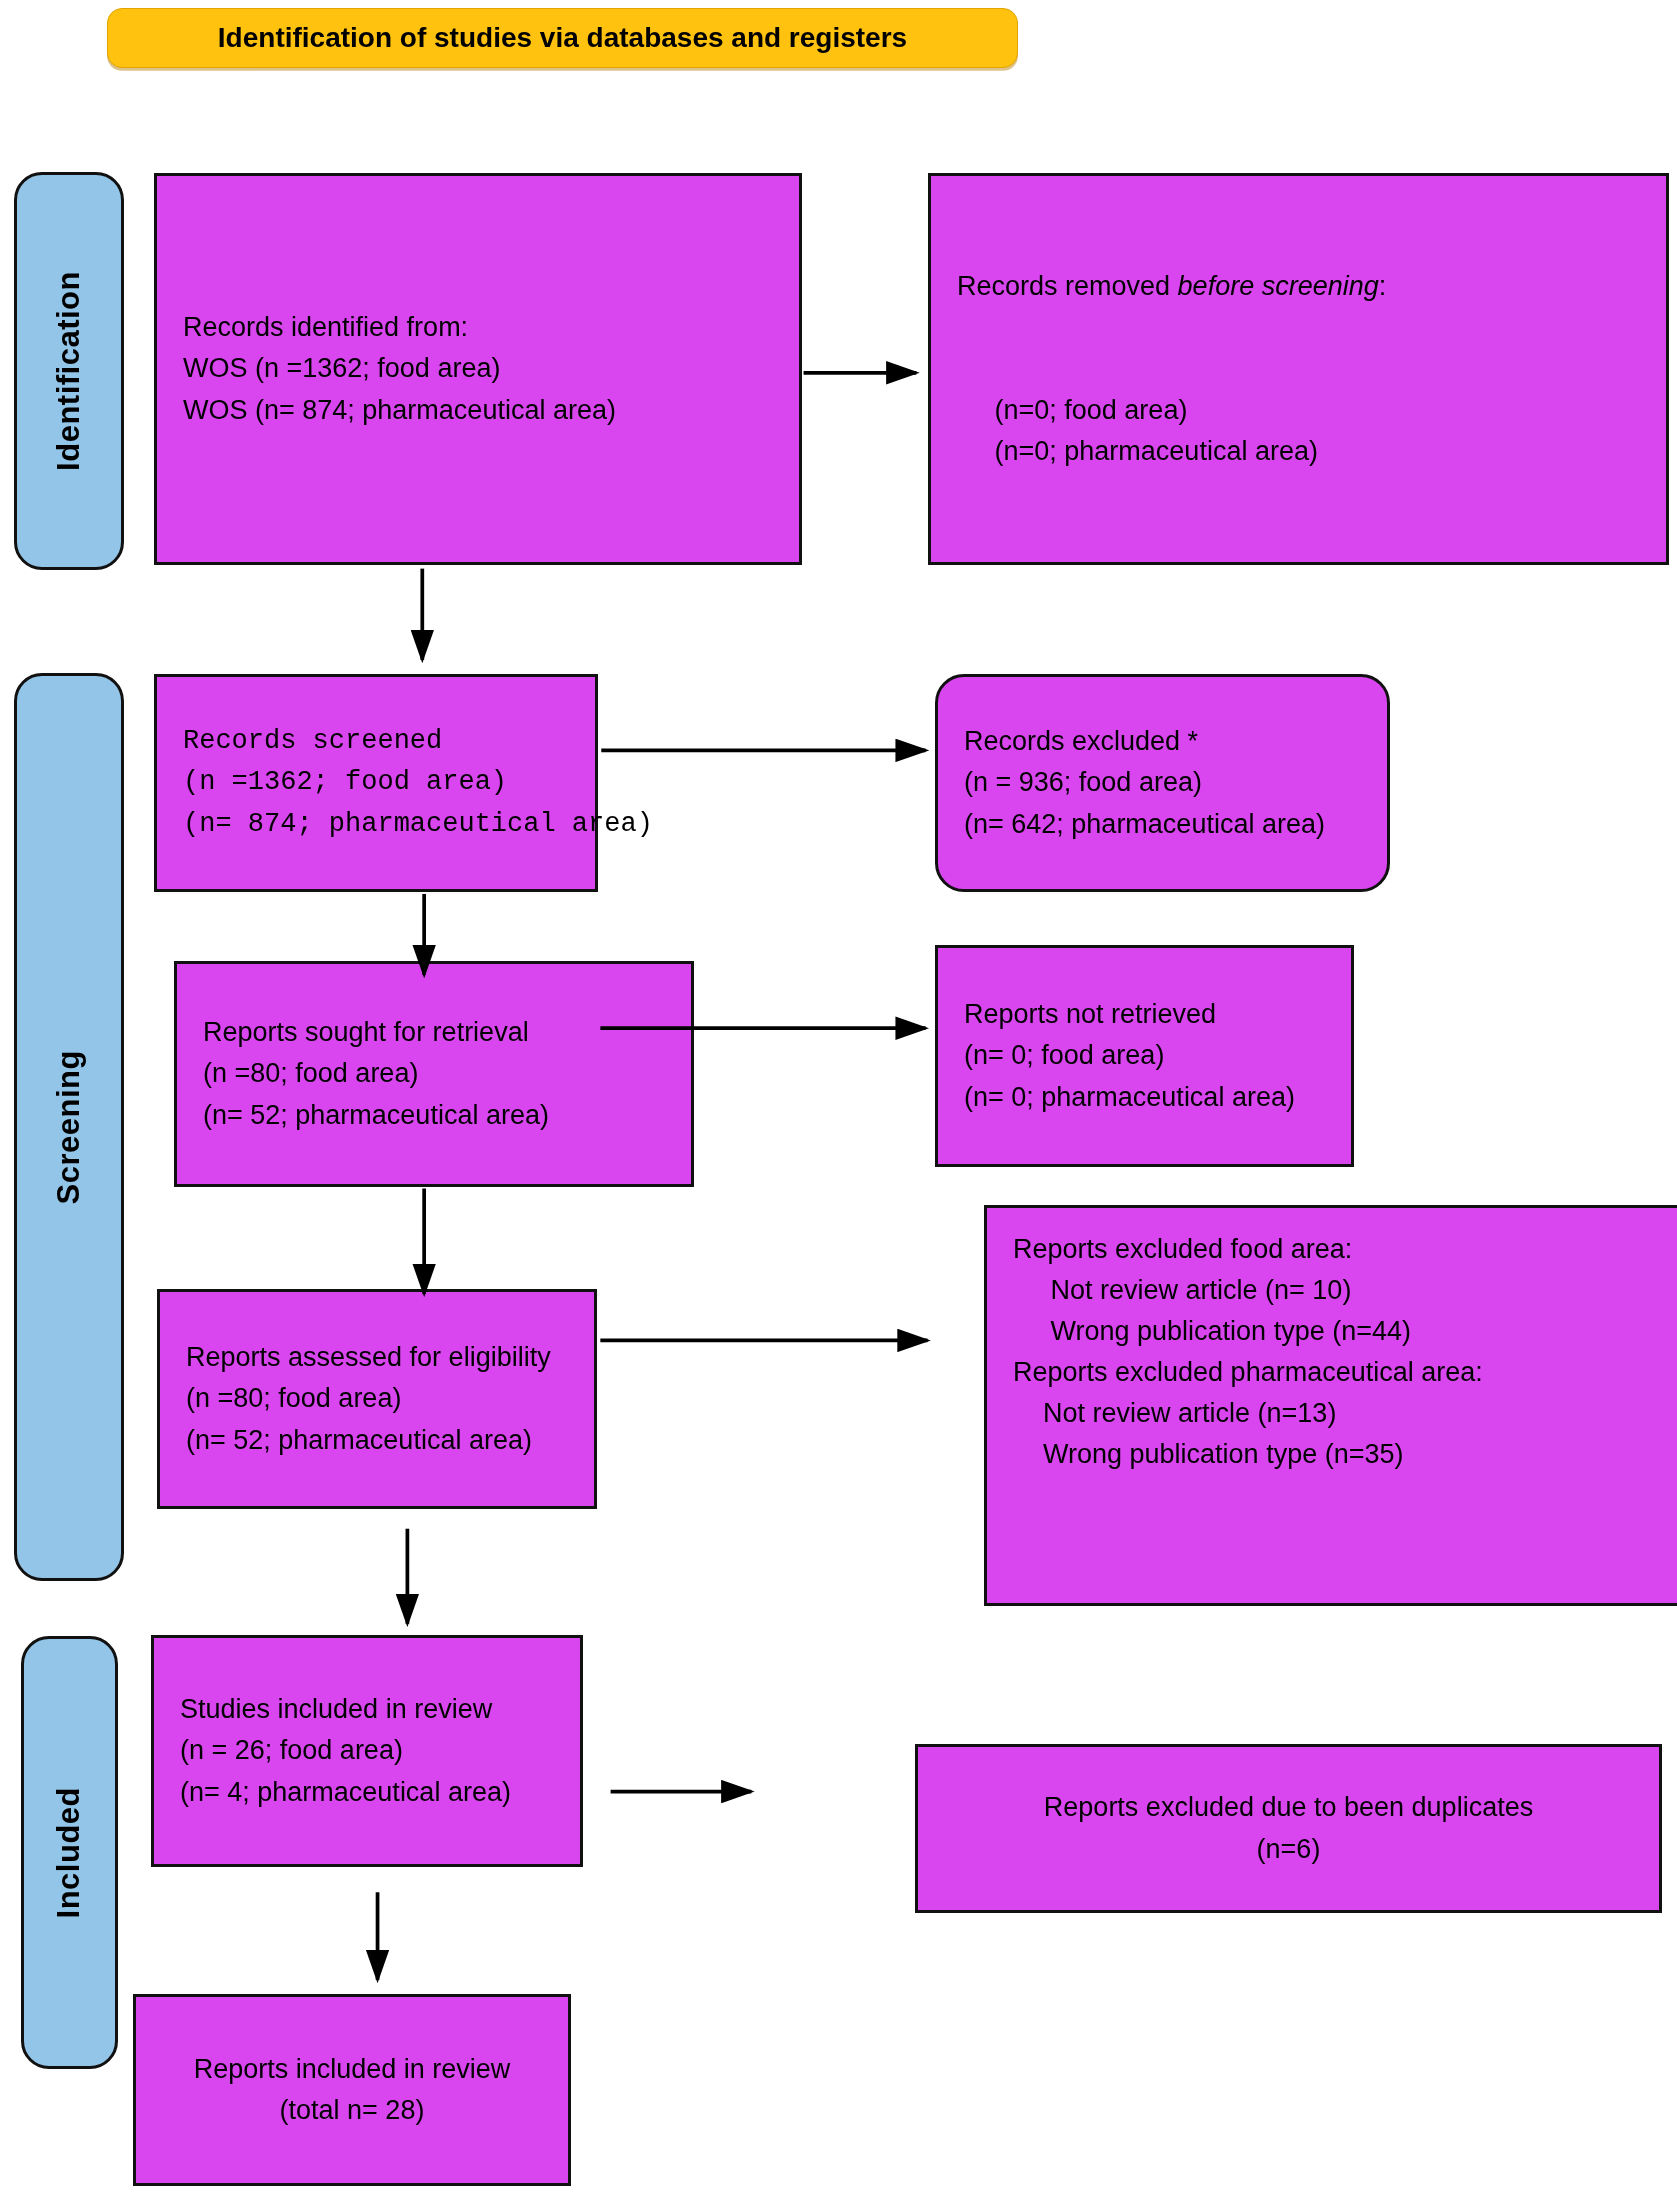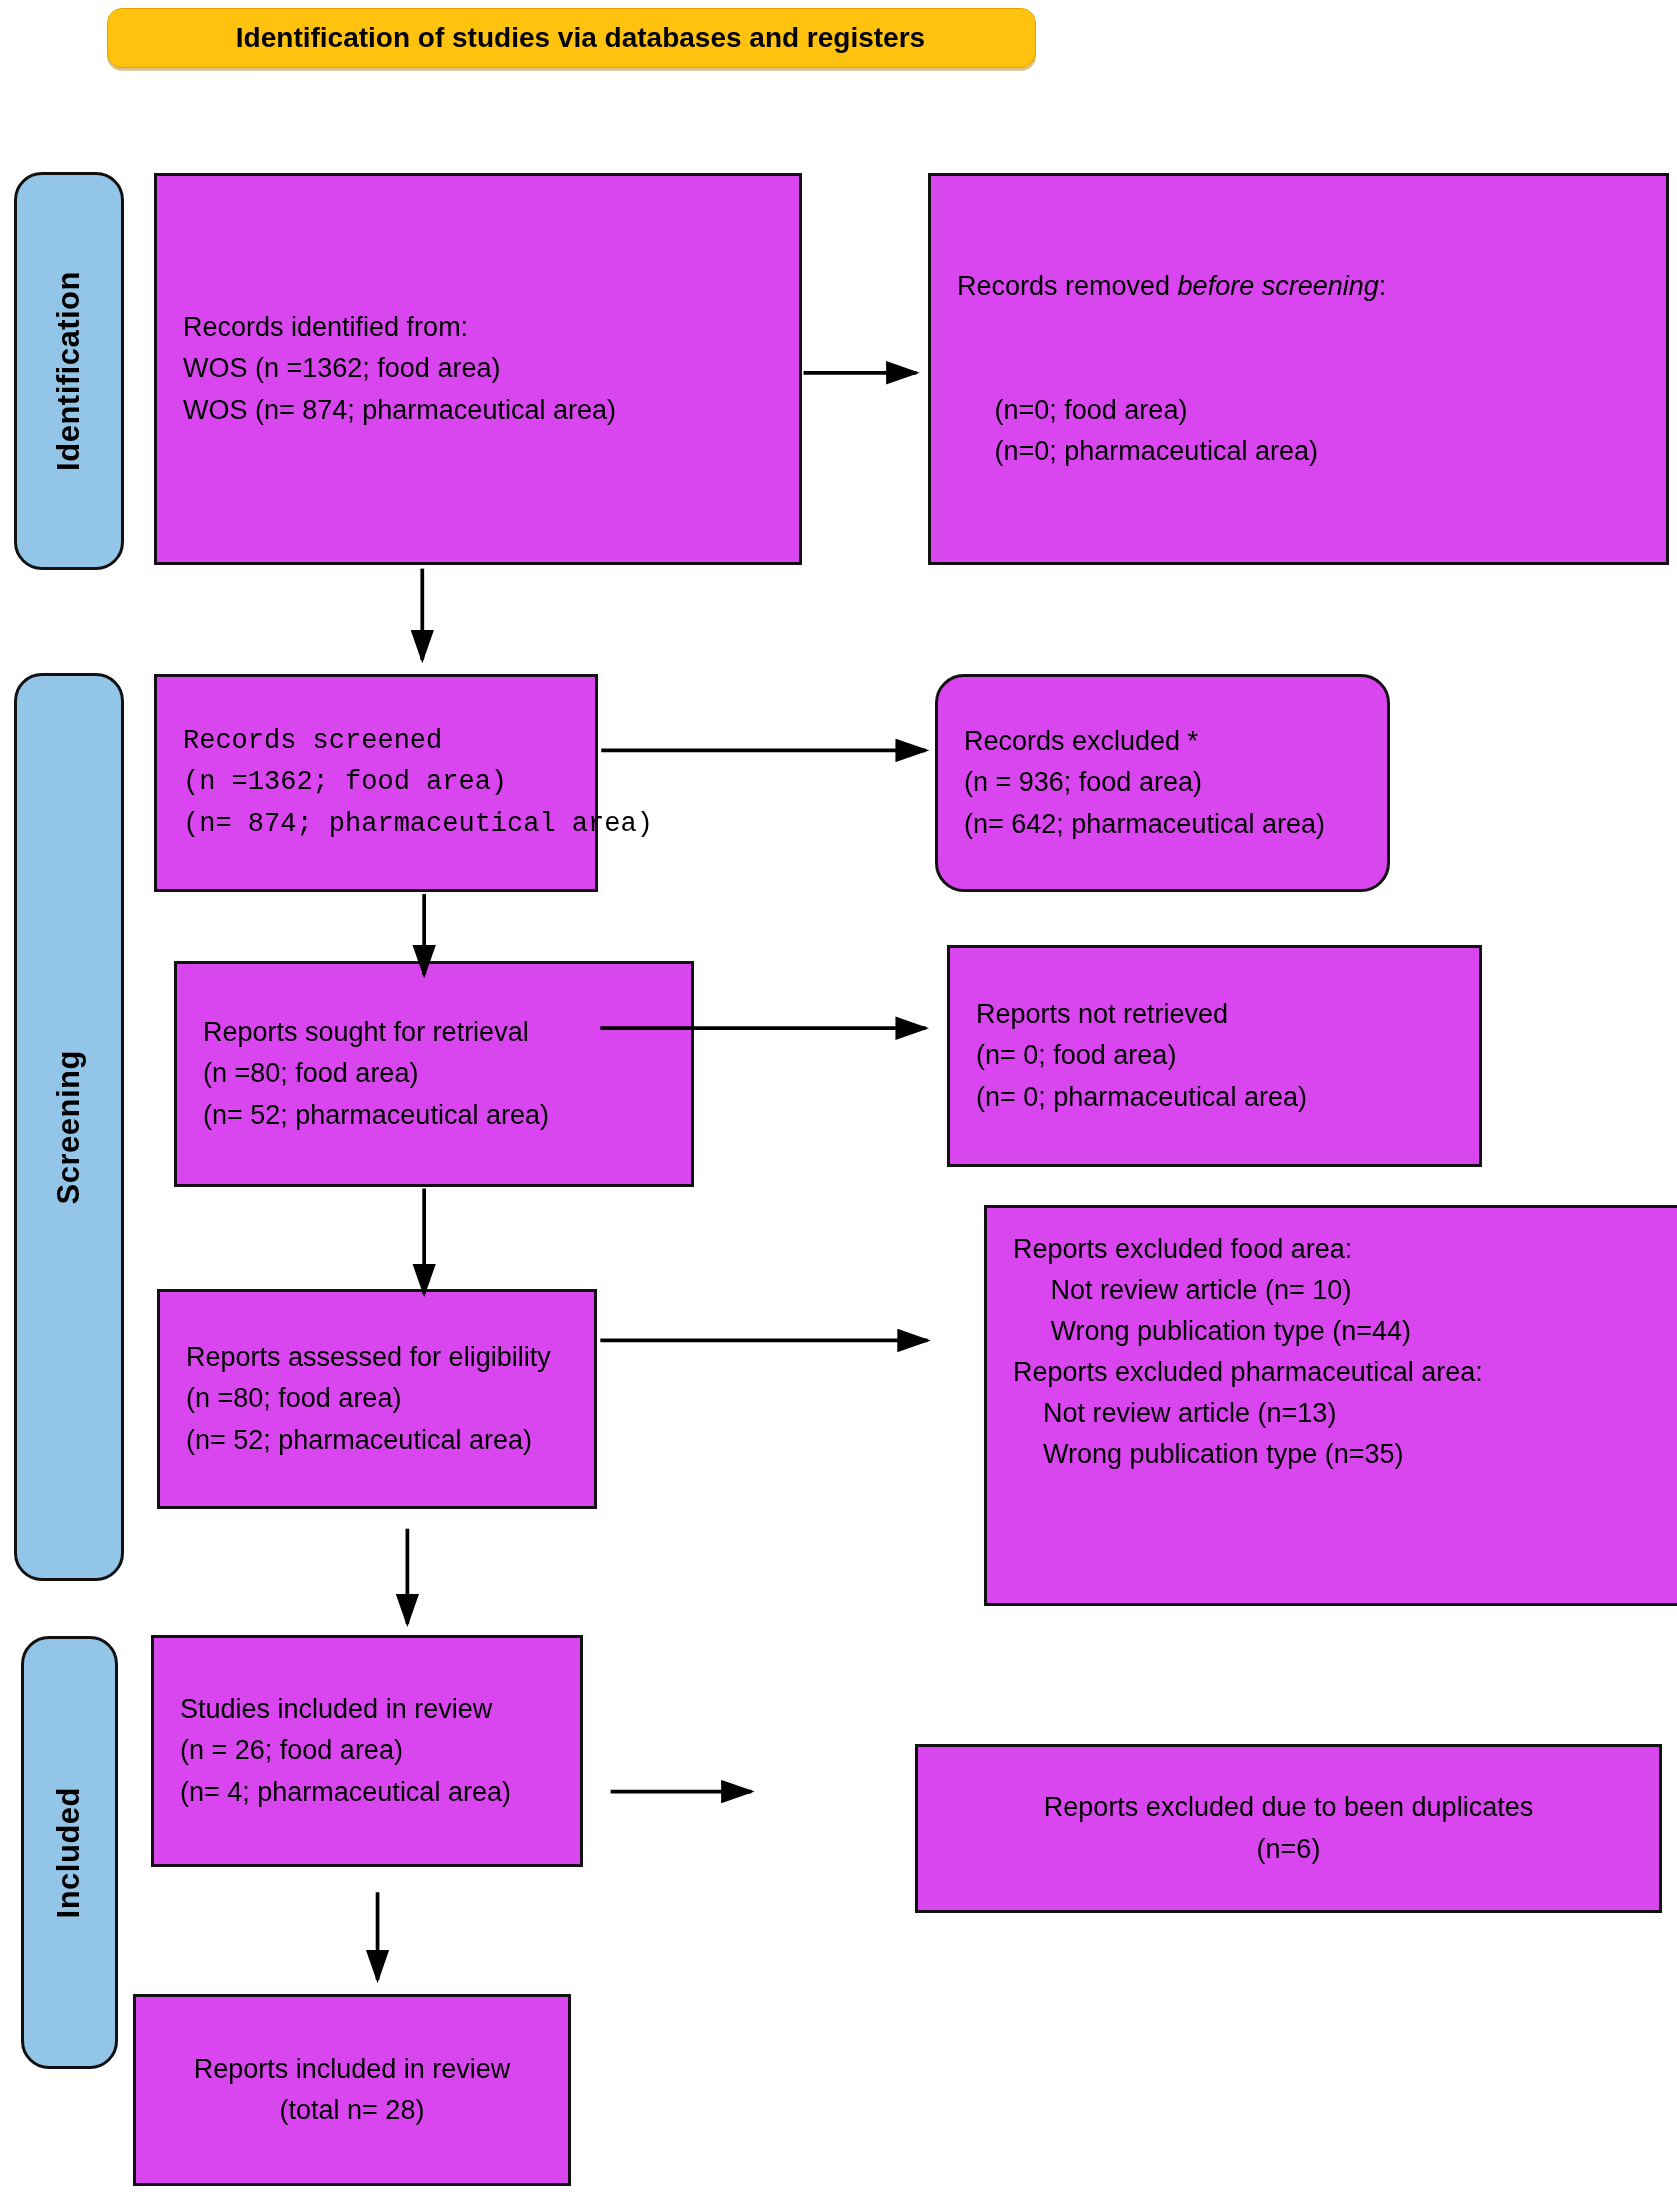--- a/index.html
+++ b/index.html
@@ -12,21 +12,21 @@
     color: #000000;
   }
   
   #banner {
     position: absolute;
     left: 107px; top: 7.5px; width: 909px; height: 58px;
     background: #FFC20E;
     border: 1.9px solid #e2a500;
     border-radius: 15px;
     box-shadow: 0 2.8px 0 rgba(180,120,0,0.45);
-    display: flex; align-items: center; justify-content: center; padding-left: 18px;
+    display: flex; align-items: center; justify-content: center;
   }
   #banner .banner-text {
     font-size: 28px; font-weight: bold; text-align: center;
   }
   
   .stage-label {
     position: absolute;
     background: #92C5E8;
     border: 3.7px solid #111111;
     border-radius: 28px;
@@ -108,21 +108,21 @@
     <div class="box-text">Records excluded *
 (n = 936; food area)
 (n= 642; pharmaceutical area)</div>
   </div>
 
   <div class="box" style="left:154px; top:961px; width:520px; height:226px;margin-left:20px;">
     <div class="box-text">Reports sought for retrieval
 (n =80; food area)
 (n= 52; pharmaceutical area)</div>
   </div>
-  <div class="box" style="left:935px; top:945px; width:535px; height:222px;margin-left:12px;">
+  <div class="box" style="left:935px; top:945px; width:419px; height:222px;">
     <div class="box-text">Reports not retrieved
 (n= 0; food area)
 (n= 0; pharmaceutical area)</div>
   </div>
 
   <div class="box" style="left:157px; top:1289px; width:440px; height:220px;">
     <div class="box-text">Reports assessed for eligibility
 (n =80; food area)
 (n= 52; pharmaceutical area)</div>
   </div>

